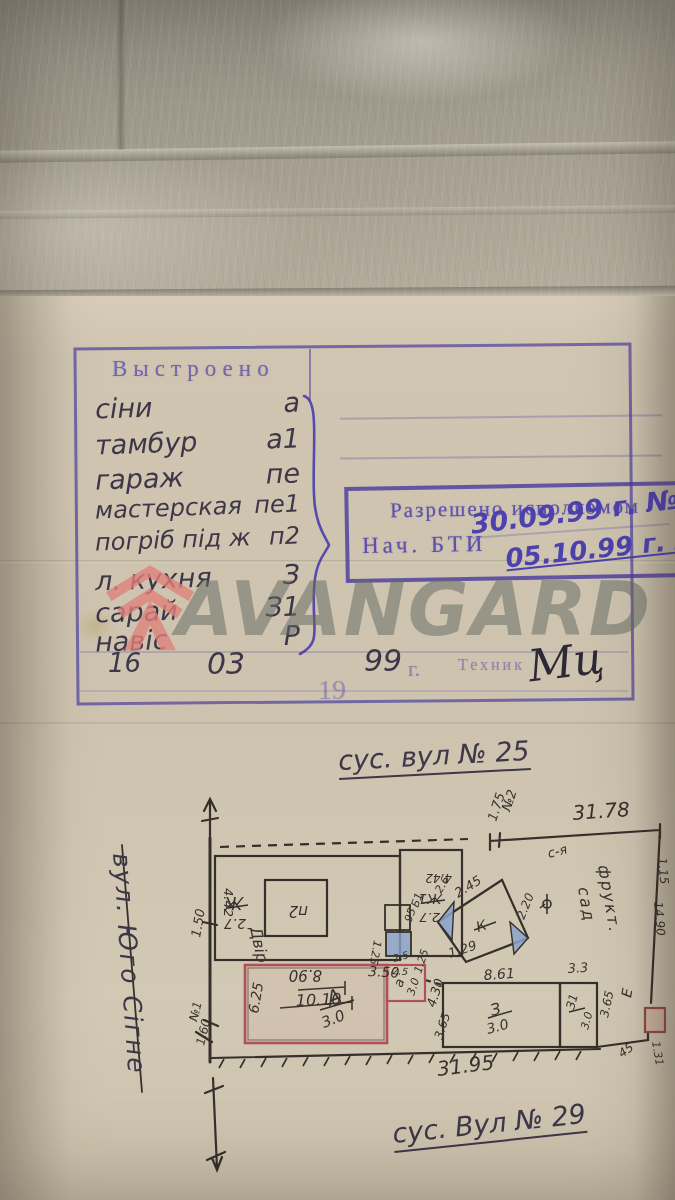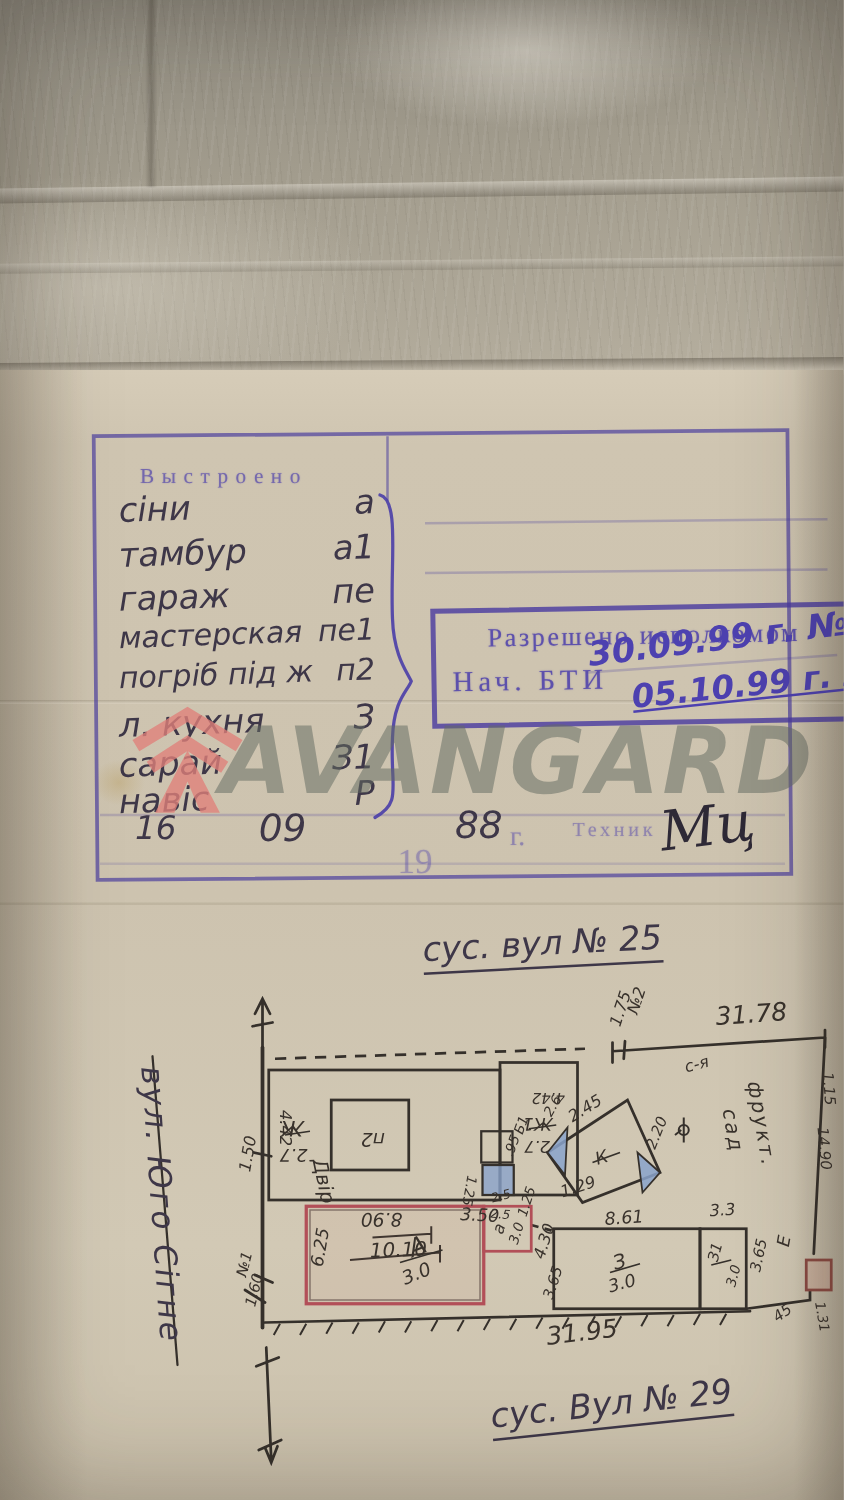--- a/index.html
+++ b/index.html
@@ -65,21 +65,21 @@
   <div class="abs crease-v"></div>
   <div class="abs ridge1"></div>
   <div class="abs ridge2"></div>
   <div class="abs page-edge"></div>
   <div class="abs paper"></div>
   <div class="abs fold1"></div>
   <div class="abs fold2"></div>
 
   <div class="abs tbl-border"></div>
   <div class="abs col-divider"></div>
-  <div class="abs stamp" style="left:112px;top:371px;font-size:17px;letter-spacing:6px;opacity:.8">Выстроено</div>
+  <div class="abs stamp" style="left:112px;top:356px;font-size:23px;letter-spacing:6px;opacity:.8">Выстроено</div>
   <div class="abs rule" style="left:340px;top:416px;width:322px;transform:rotate(-.6deg)"></div>
   <div class="abs rule" style="left:340px;top:456px;width:322px;transform:rotate(-.5deg)"></div>
   <div class="abs rule" style="left:80px;top:651px;width:548px;opacity:.8"></div>
   <div class="abs rule" style="left:80px;top:690px;width:548px;opacity:.6"></div>
 
   <div class="abs hw hw-row" style="top:390px">
     <span>сіни</span>
     <span>а</span>
     </div>
   <div class="abs hw hw-row" style="top:426px">
@@ -117,23 +117,23 @@
 
   <div class="abs permit-box"></div>
   <div class="abs stamp" style="left:390px;top:496px;font-size:21px;letter-spacing:2px;transform:rotate(-1deg)">Разрешено исполкомом</div>
   <div class="abs stamp" style="left:362px;top:532px;font-size:23px;letter-spacing:4px;transform:rotate(-1deg)">Нач. БТИ</div>
   <div class="abs hw-blue" style="left:470px;top:495px;font-size:27px;font-weight:bold;transform:rotate(-7deg);white-space:nowrap">30.09.99 г. №6</div>
   <div class="abs hw-blue" style="left:505px;top:533px;font-size:26px;font-weight:bold;transform:rotate(-6deg);
        text-decoration:underline;white-space:nowrap">05.10.99 г. №</div>
   <div class="abs rule" style="left:470px;top:530px;width:200px;transform:rotate(-4deg);opacity:.9"></div>
 
   <div class="abs hw" style="left:108px;top:648px;font-size:26px">16</div>
-  <div class="abs hw" style="left:207px;top:646px;font-size:30px">09</div>
+  <div class="abs hw" style="left:207px;top:646px;font-size:30px">03</div>
   <div class="abs stamp" style="left:318px;top:674px;font-size:28px;opacity:.45">19</div>
-  <div class="abs hw" style="left:364px;top:643px;font-size:30px">88</div>
+  <div class="abs hw" style="left:364px;top:643px;font-size:30px">99</div>
   <div class="abs stamp" style="left:408px;top:656px;font-size:22px;opacity:.55">г.</div>
   <div class="abs stamp" style="left:458px;top:656px;font-size:16px;letter-spacing:3px;opacity:.55">Техник</div>
   <div class="abs sig" style="left:528px;top:636px;font-size:44px;transform:rotate(-7deg)">Мц</div>
 
   <div class="abs hw street" style="left:338px;top:740px;transform:rotate(-3deg)">
     <span class="u">сус. вул № 25</span></div>
 
   <svg class="abs" style="left:85px;top:770px" width="590" height="420" viewBox="85 770 590 420">
     <g stroke="#35302b" stroke-width="2.2" fill="none" stroke-linecap="round">
 

